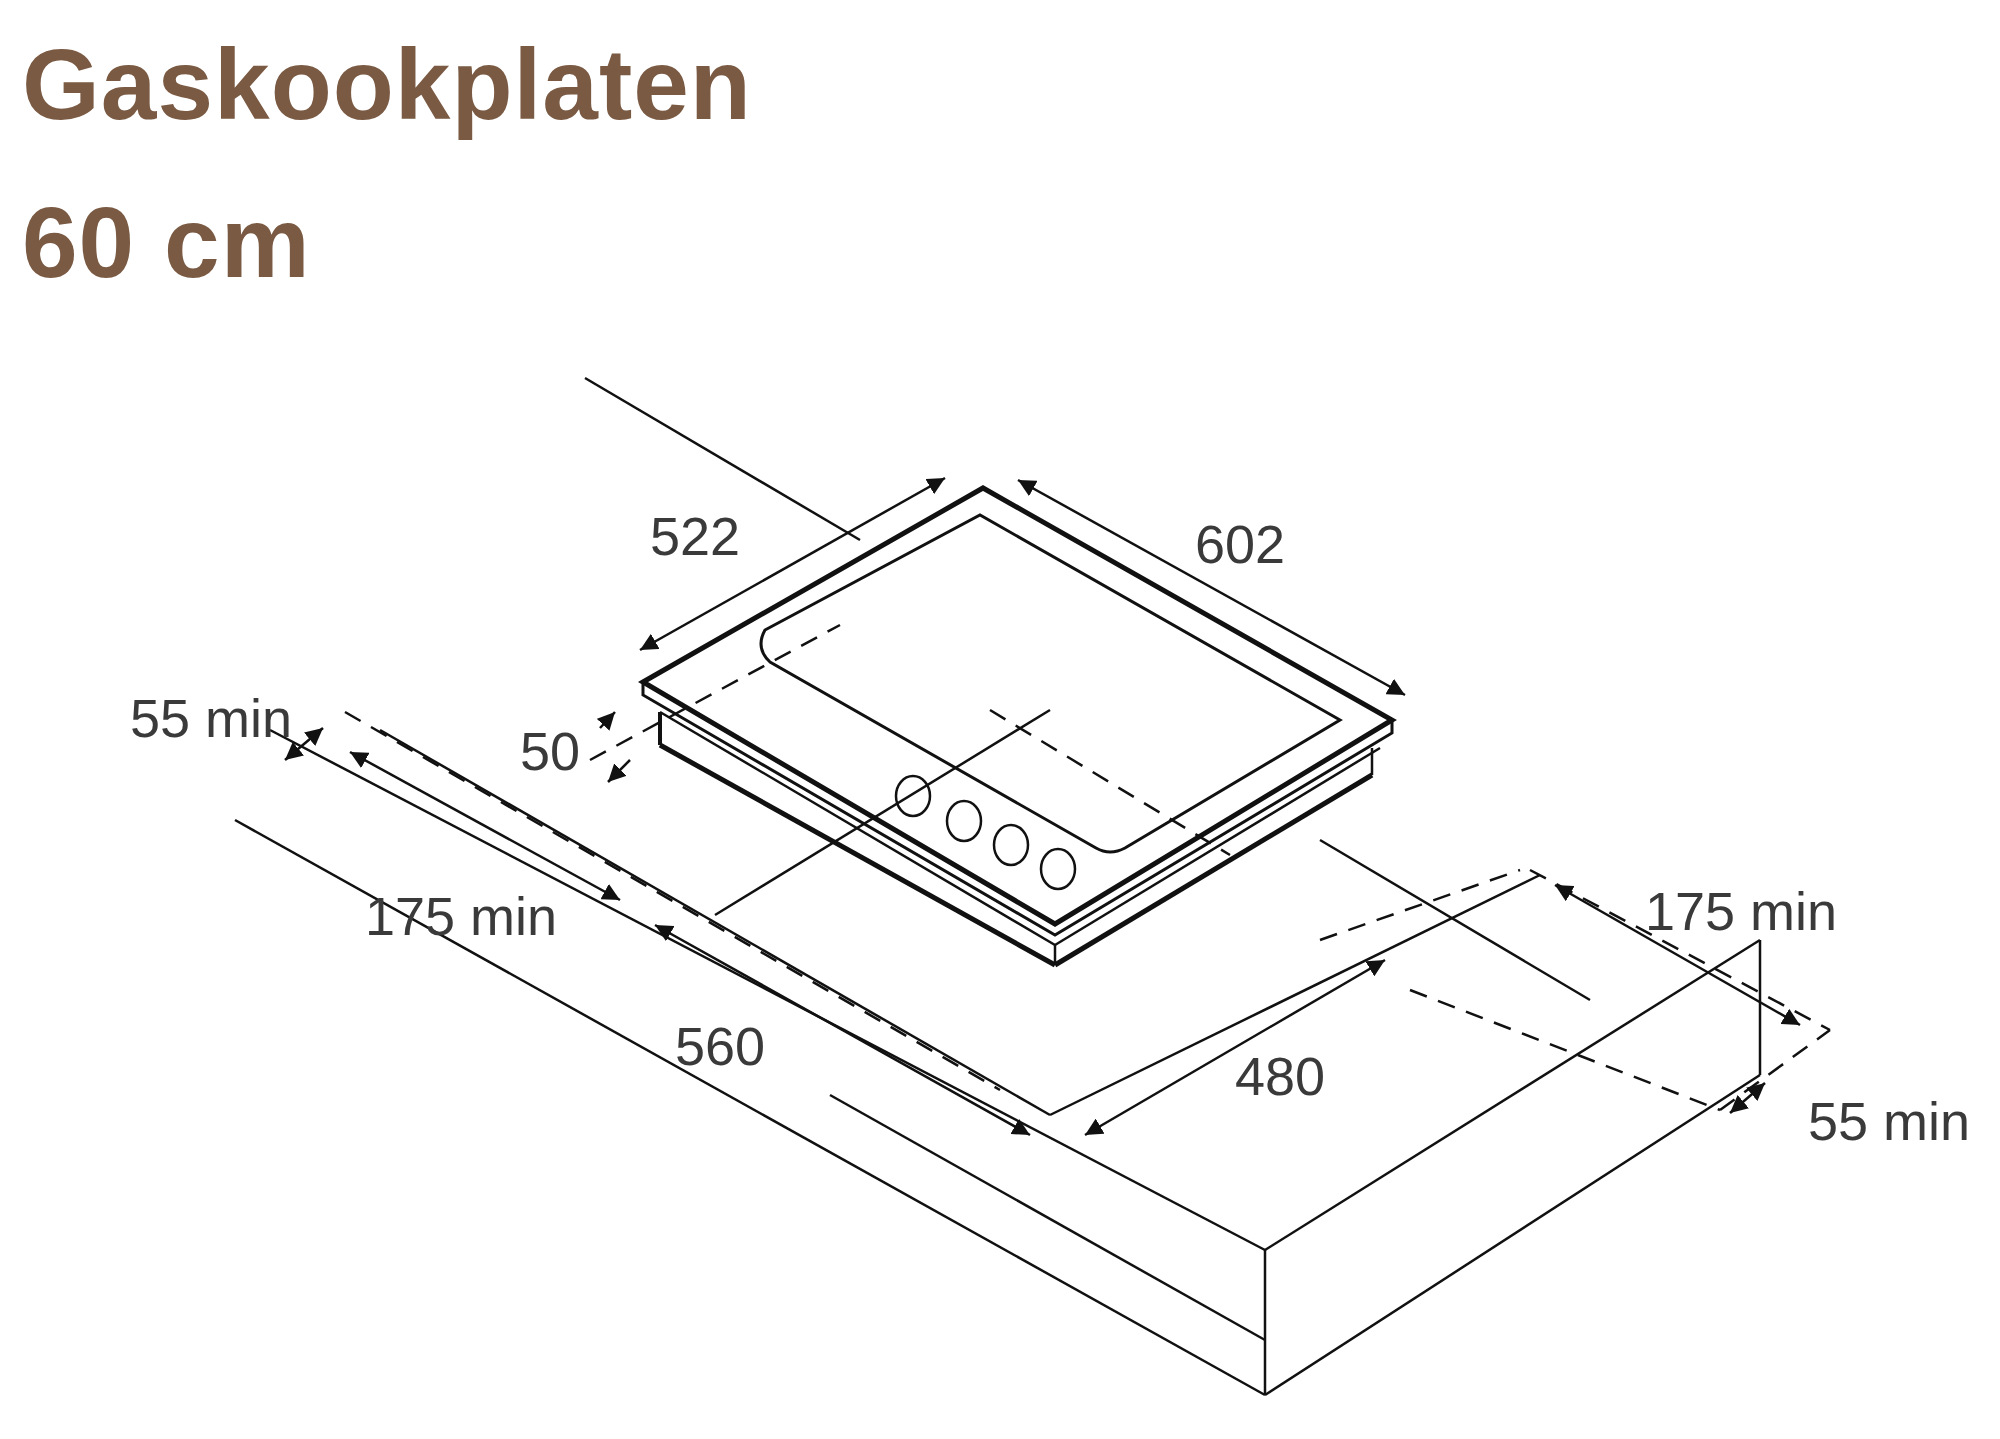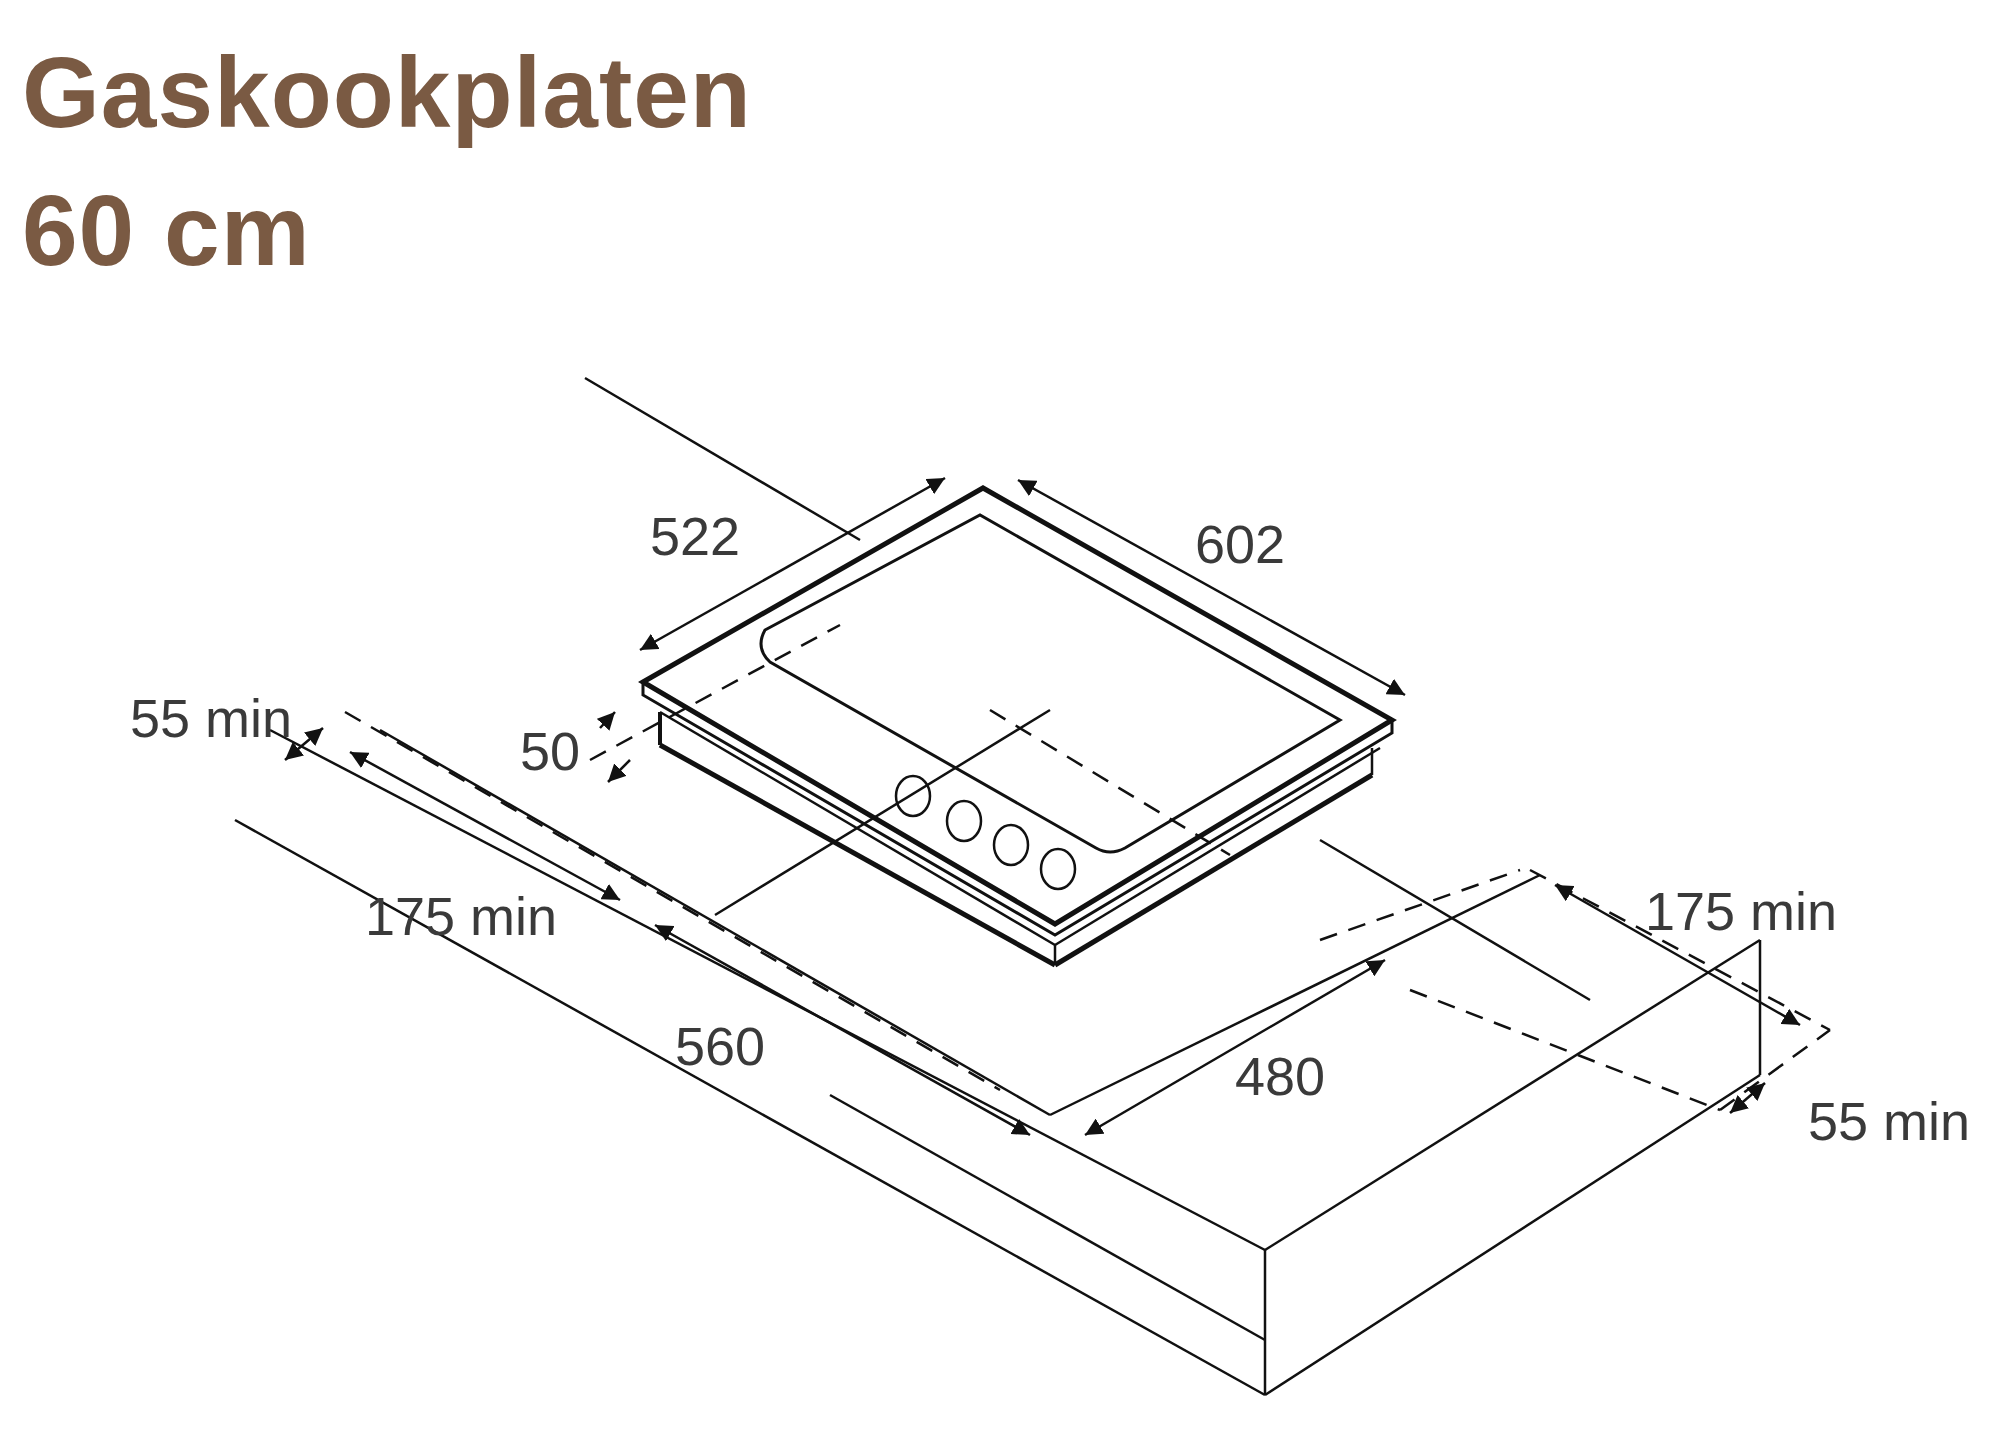--- a/index.html
+++ b/index.html
@@ -1,19 +1,19 @@
 <!DOCTYPE html>
 <html><head>
 <meta charset="utf-8">
 <style>
   html, body { margin:0; padding:0; background:#ffffff; }
   body { width:2000px; height:1439px; position:relative; overflow:hidden; font-family:"Liberation Sans", sans-serif; }
   .title { position:absolute; left:22px; color:#7a5a43; font-weight:bold; font-size:100px; line-height:1; letter-spacing:1px; }
-  #t1 { top:42px; }
-  #t2 { top:180px; }
+  #t1 { top:34px; }
+  #t2 { top:192px; }
   svg { position:absolute; left:0; top:0; }
   .lbl { font-family:"Liberation Sans", sans-serif; font-size:54px; fill:#3a3a3a; }
 </style>
 </head>
 <body>
 
 <div class="title" id="t1">Gaskookplaten</div>
 <div class="title" id="t2">60 cm</div>
 
 <svg width="2000" height="1439" viewBox="0 0 2000 1439">

